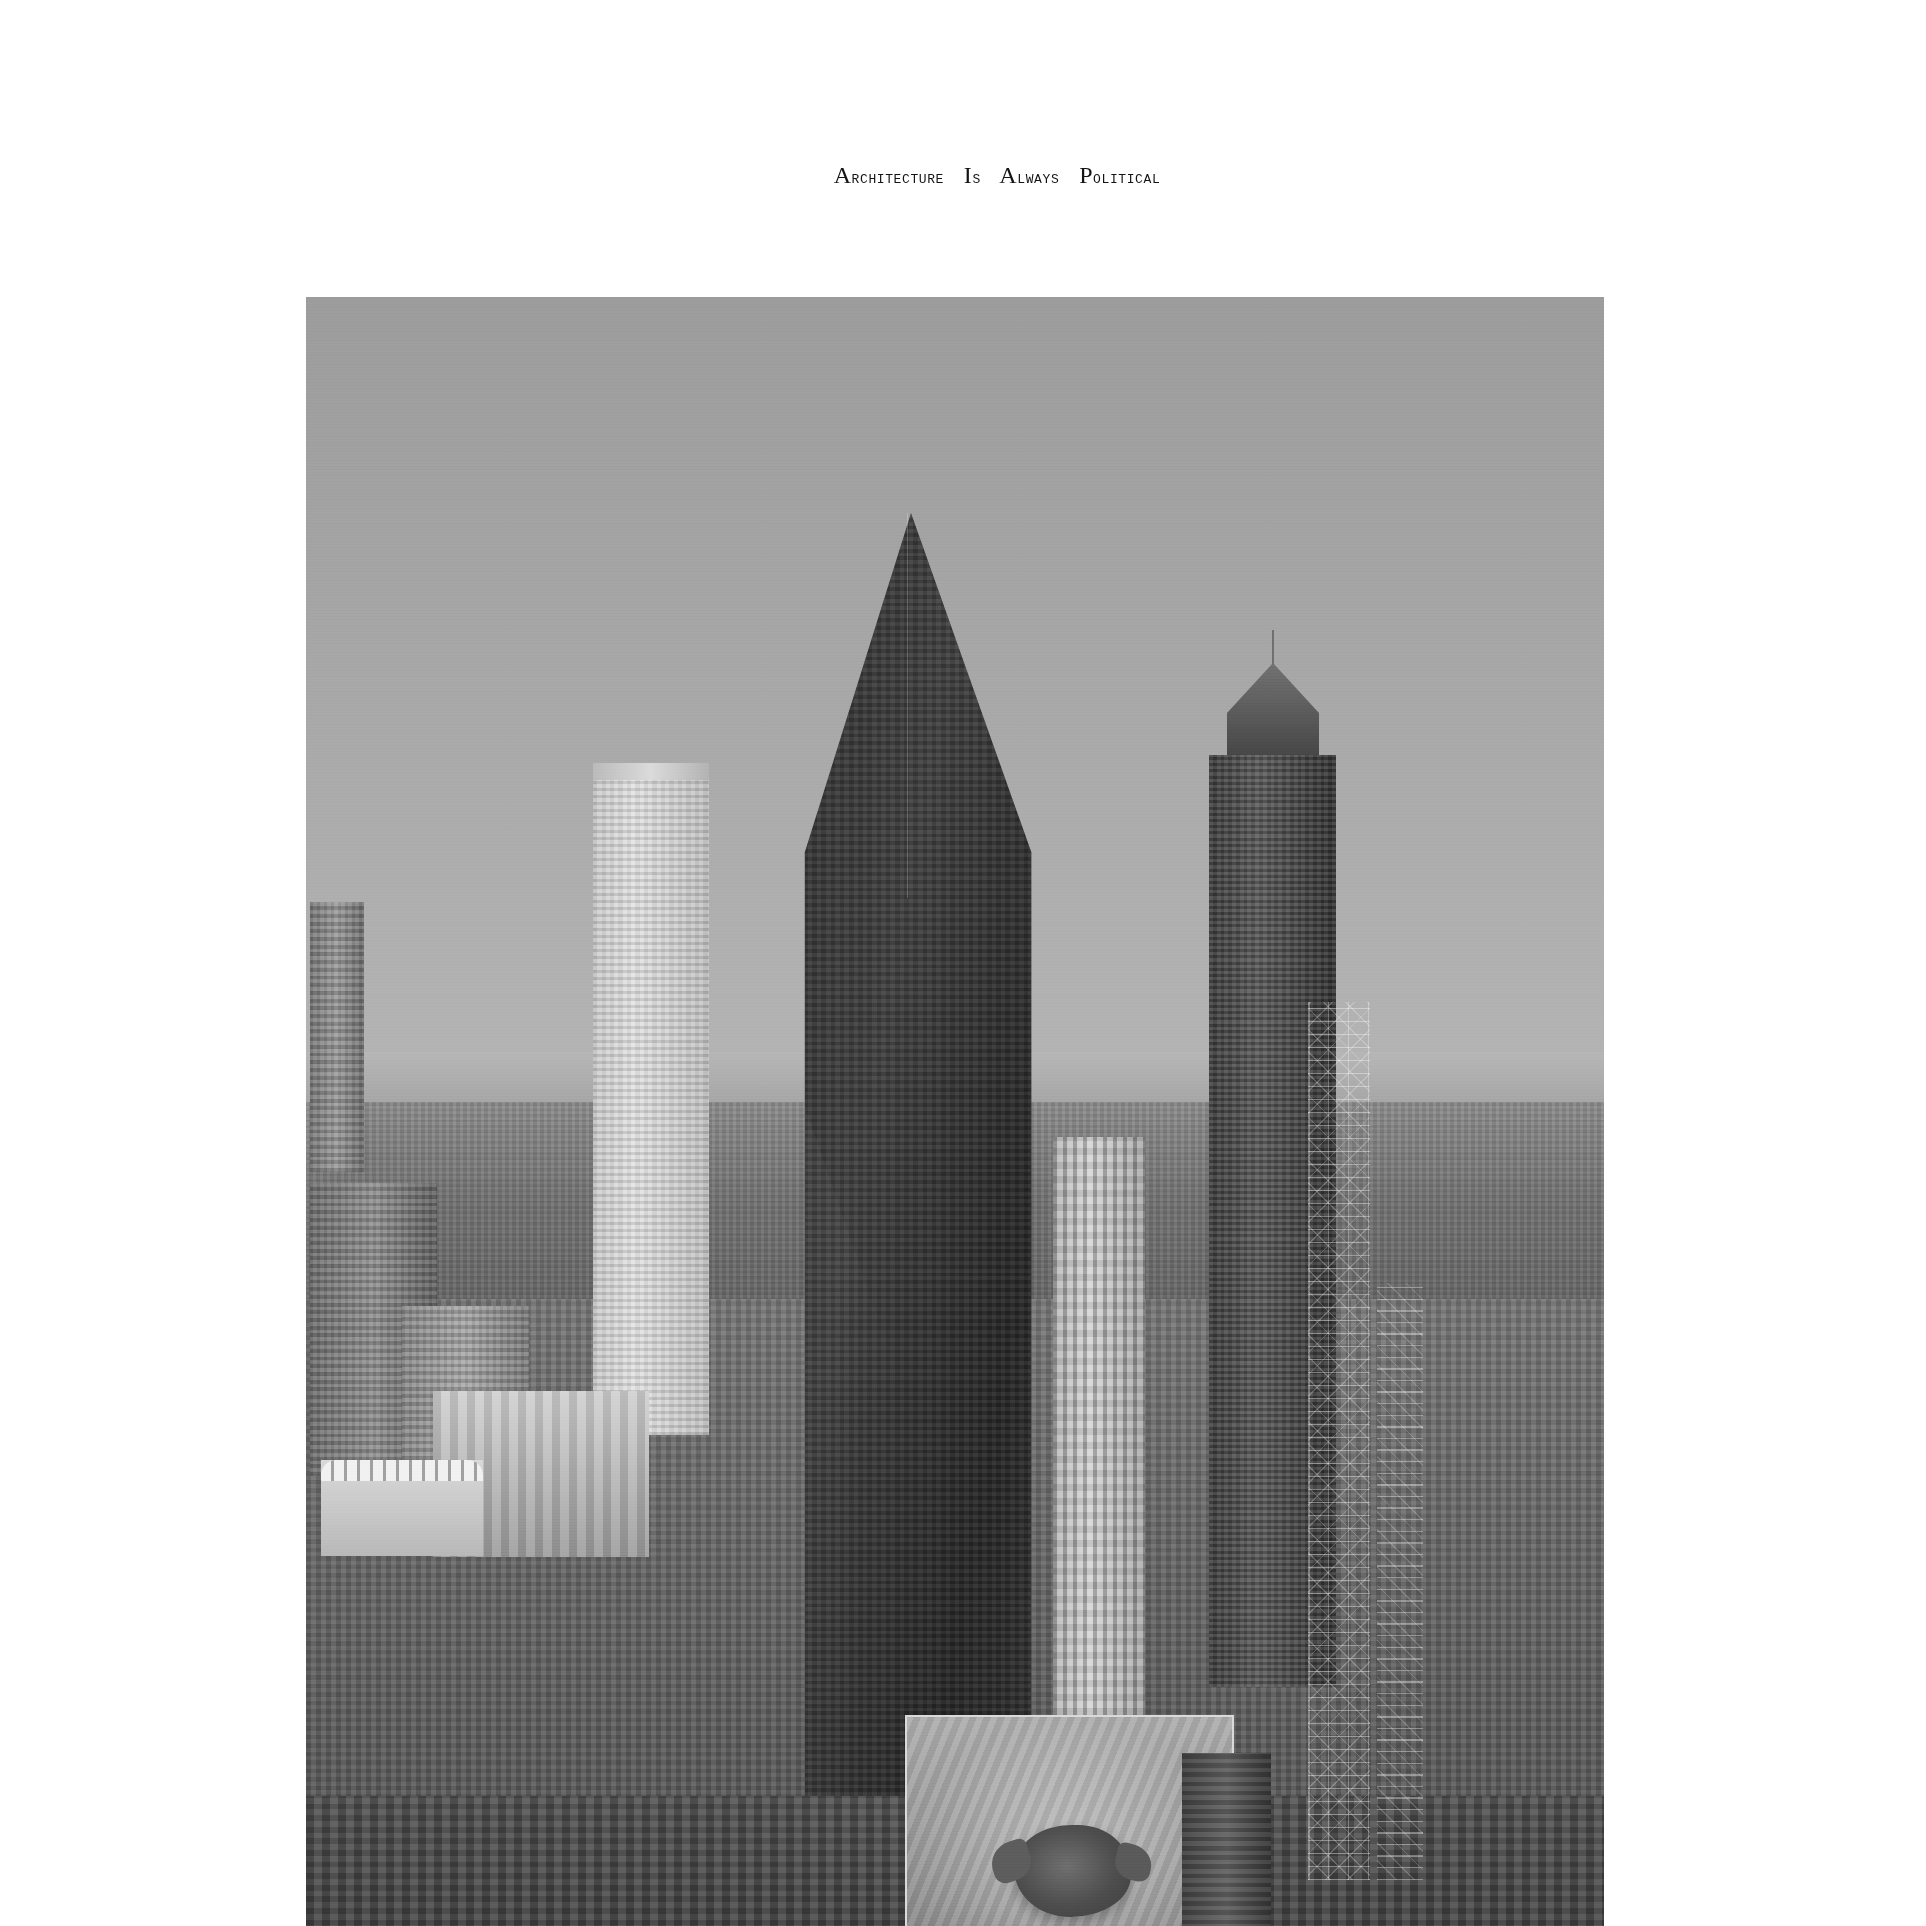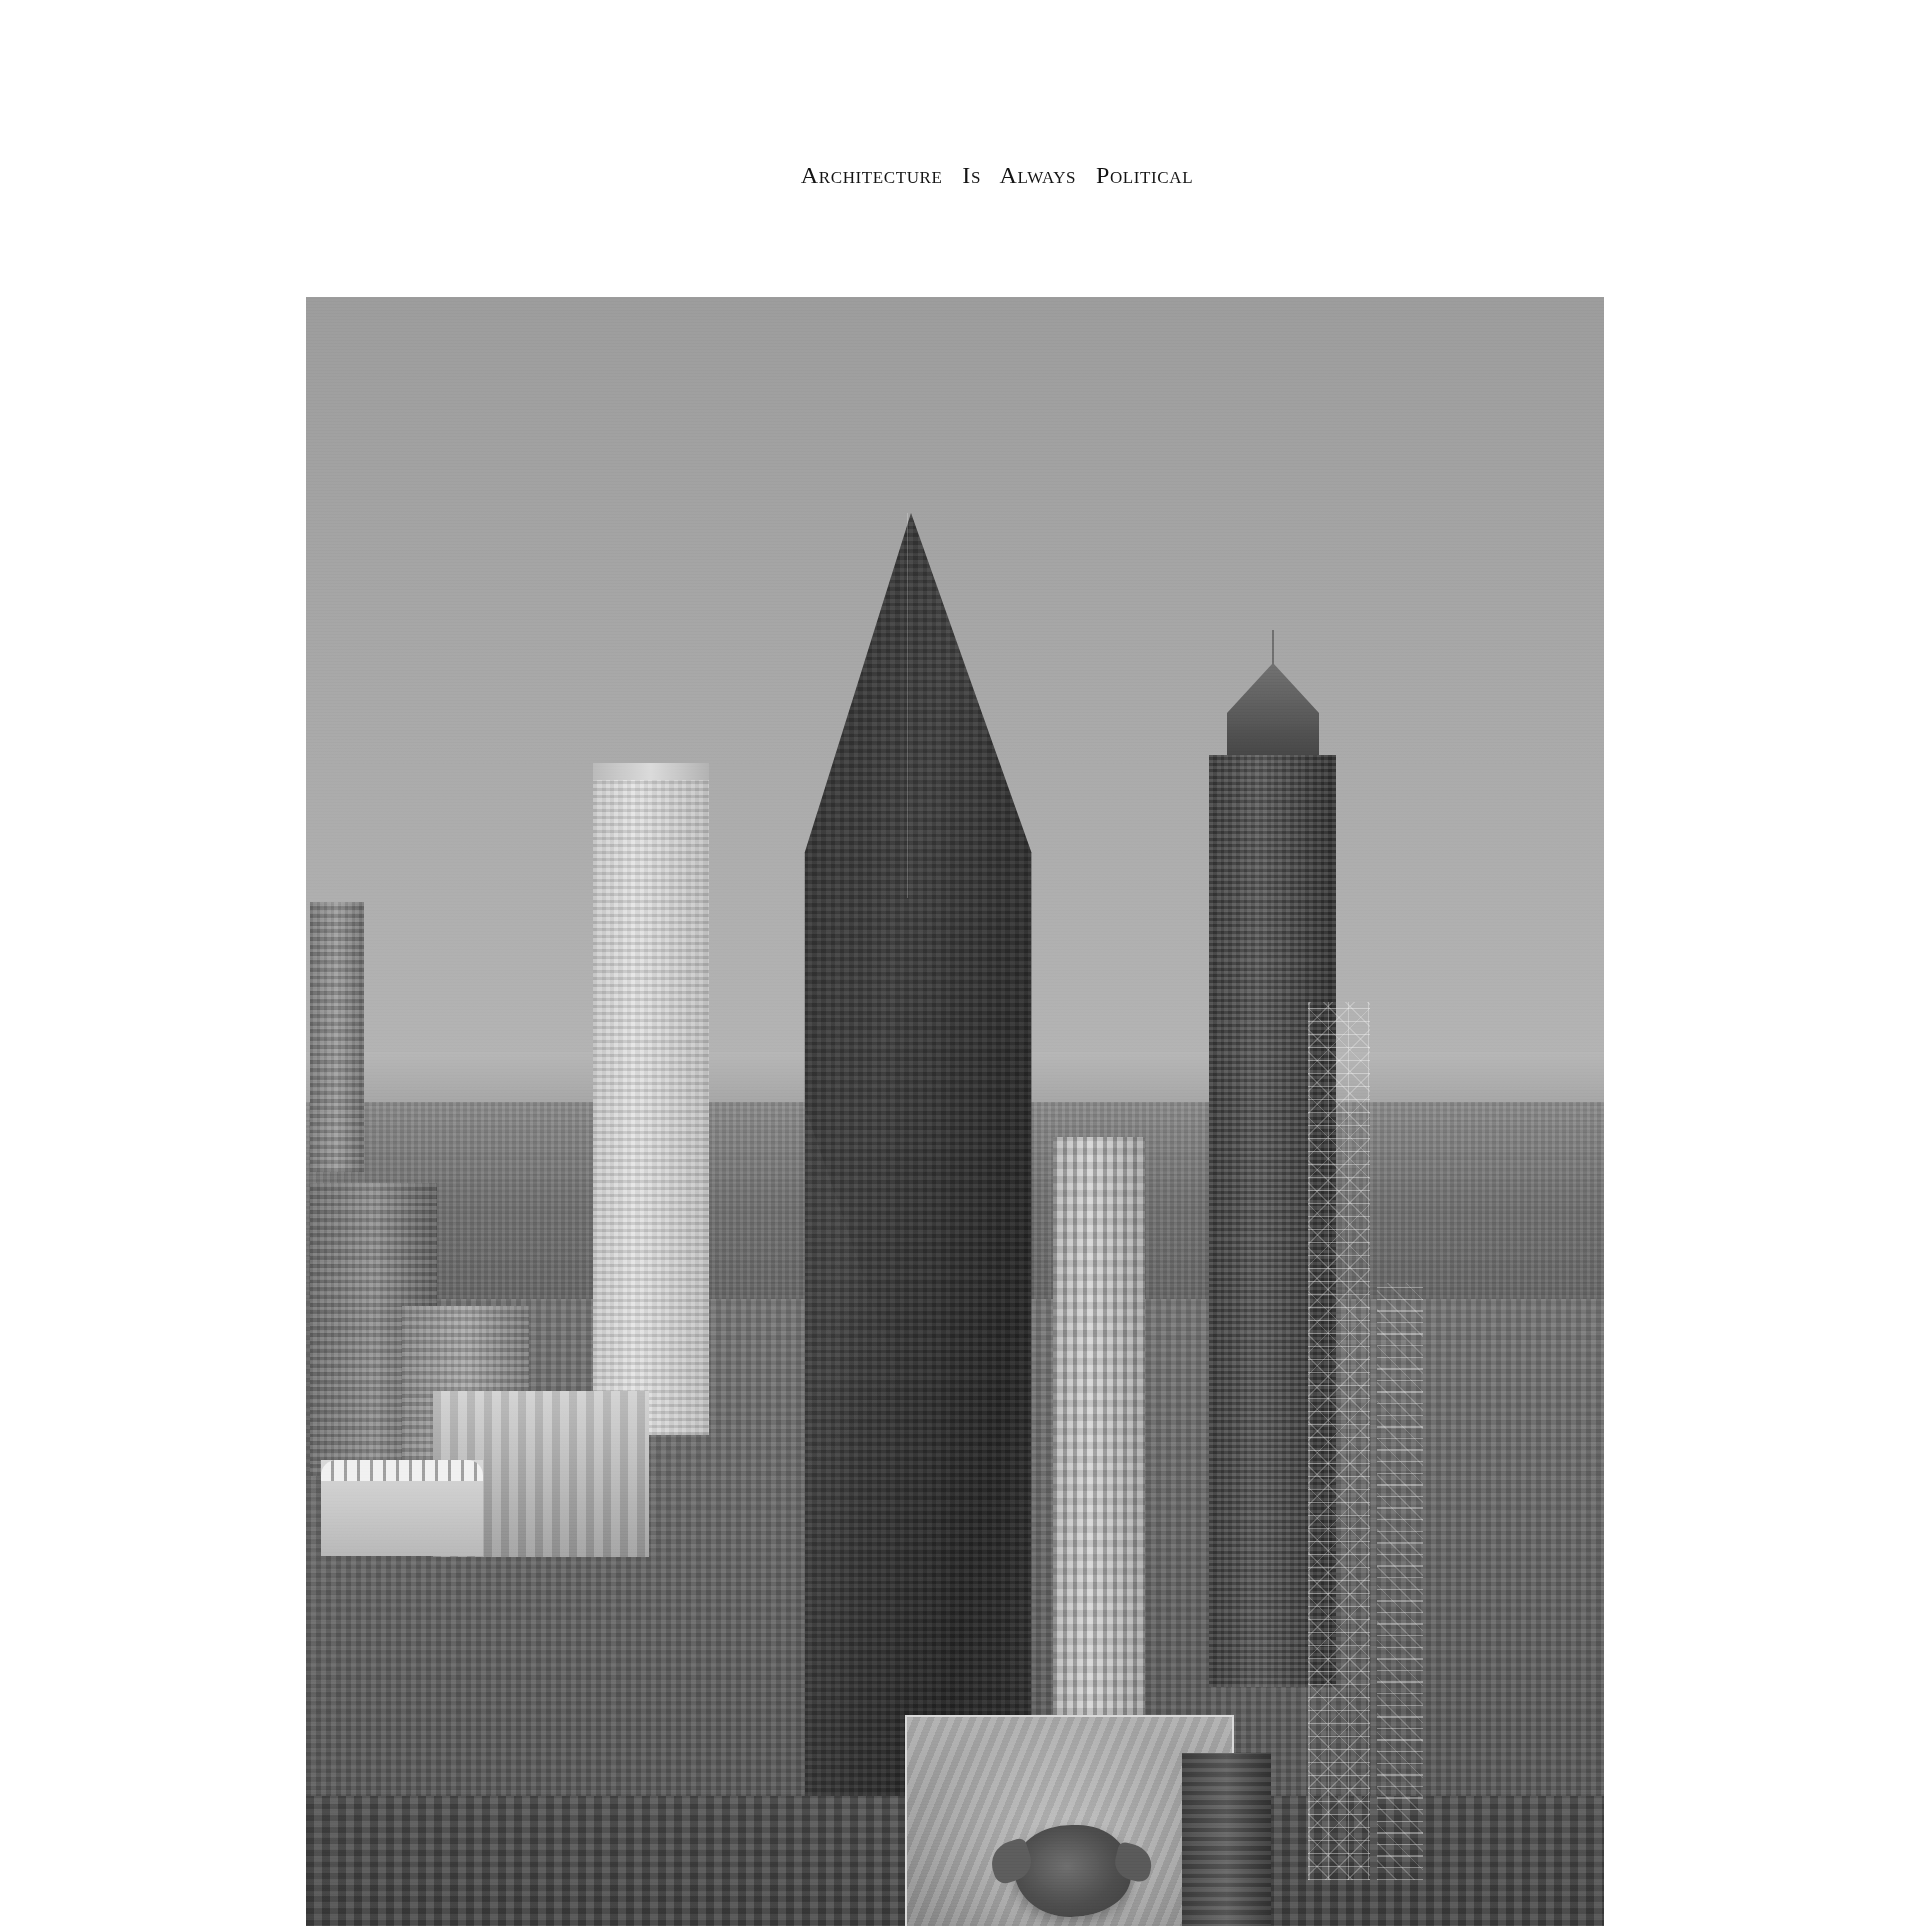--- a/index.html
+++ b/index.html
@@ -26,21 +26,22 @@
     width: 100%;
     text-align: center;
     font-size: 24px;
     letter-spacing: 0.6px;
     color: #141414;
   }
   .running-head .smallcaps-first {
     font-size: 24px;
   }
   .running-head .sc {
-    font-size: 17px;
+    font-size: 13px;
+    font-family: Liberation Mono, monospace;
   }
   
   .figure-wrap {
     position: absolute;
     top: 297px;
     left: 306px;
     width: 1298px;
   }
   .photo {
     position: relative;

